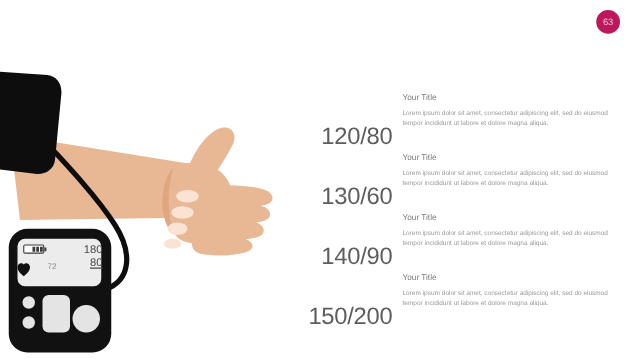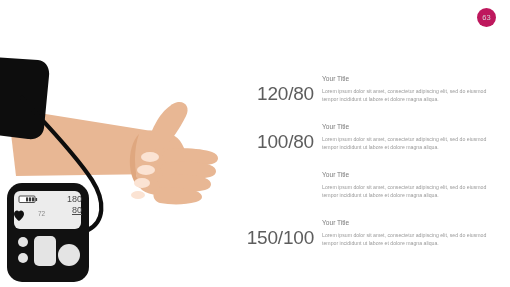--- a/index.html
+++ b/index.html
@@ -103,21 +103,21 @@
     width: 268px;
   }
   .level-row {
     position: relative;
     height: 45px;
     margin-bottom: 3px;
   }
   .level-value {
     position: absolute;
     left: 0;
-    top: 8px;
+    top: 24px;
     width: 78px;
     text-align: right;
     font-size: 19px;
     font-weight: 400;
     color: #5d5d5d;
     line-height: 23px;
     letter-spacing: -0.2px;
   }
   .level-text {
     position: absolute;
@@ -231,36 +231,37 @@
 
     <div class="level-row">
       <div class="level-value">120/80</div>
       <div class="level-text">
         <div class="level-title">Your Title</div>
         <div class="level-desc">Lorem ipsum dolor sit amet, consectetur adipiscing elit, sed do eiusmod tempor incididunt ut labore et dolore magna aliqua.</div>
       </div>
     </div>
 
     <div class="level-row">
-      <div class="level-value">100/80</div>
-      <div class="level-text">
-        <div class="level-title">Your Title</div>
-        <div class="level-desc">Lorem ipsum dolor sit amet, consectetur adipiscing elit, sed do eiusmod tempor incididunt ut labore et dolore magna aliqua.</div>
-      </div>
-    </div>
-
-    <div class="level-row">
-      <div class="level-text">
-        <div class="level-title">Your Title</div>
-        <div class="level-desc">Lorem ipsum dolor sit amet, consectetur adipiscing elit, sed do eiusmod tempor incididunt ut labore et dolore magna aliqua.</div>
-      </div>
-    </div>
-
-    <div class="level-row">
-      <div class="level-value">150/100</div>
+      <div class="level-value">130/60</div>
+      <div class="level-text">
+        <div class="level-title">Your Title</div>
+        <div class="level-desc">Lorem ipsum dolor sit amet, consectetur adipiscing elit, sed do eiusmod tempor incididunt ut labore et dolore magna aliqua.</div>
+      </div>
+    </div>
+
+    <div class="level-row">
+      <div class="level-value">140/90</div>
+      <div class="level-text">
+        <div class="level-title">Your Title</div>
+        <div class="level-desc">Lorem ipsum dolor sit amet, consectetur adipiscing elit, sed do eiusmod tempor incididunt ut labore et dolore magna aliqua.</div>
+      </div>
+    </div>
+
+    <div class="level-row">
+      <div class="level-value">150/200</div>
       <div class="level-text">
         <div class="level-title">Your Title</div>
         <div class="level-desc">Lorem ipsum dolor sit amet, consectetur adipiscing elit, sed do eiusmod tempor incididunt ut labore et dolore magna aliqua.</div>
       </div>
     </div>
 
   </div>
 </div>
 
 </body></html>

